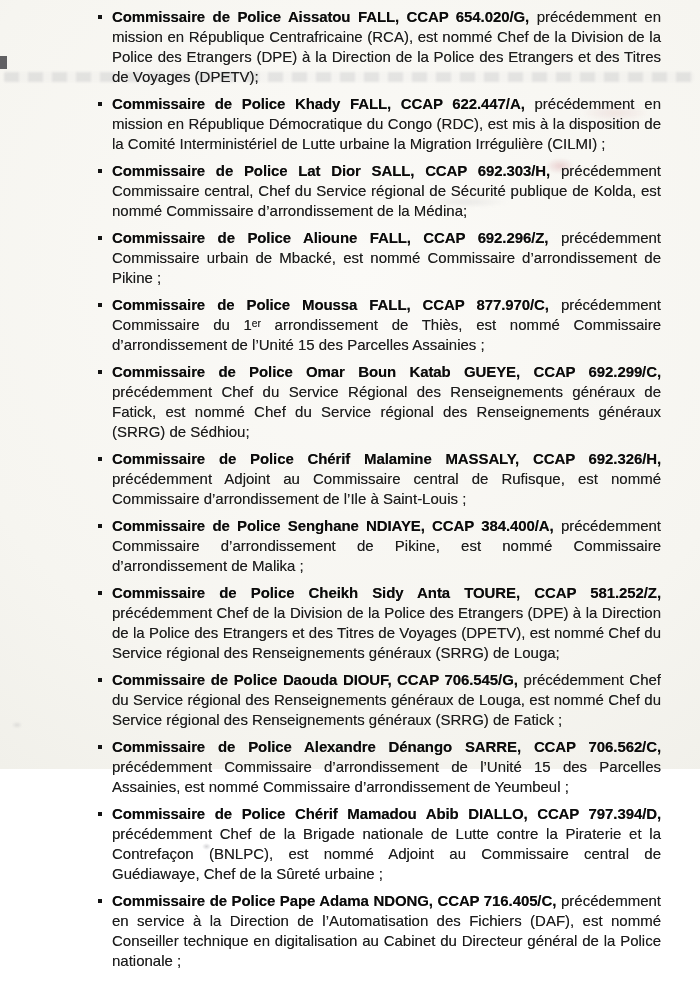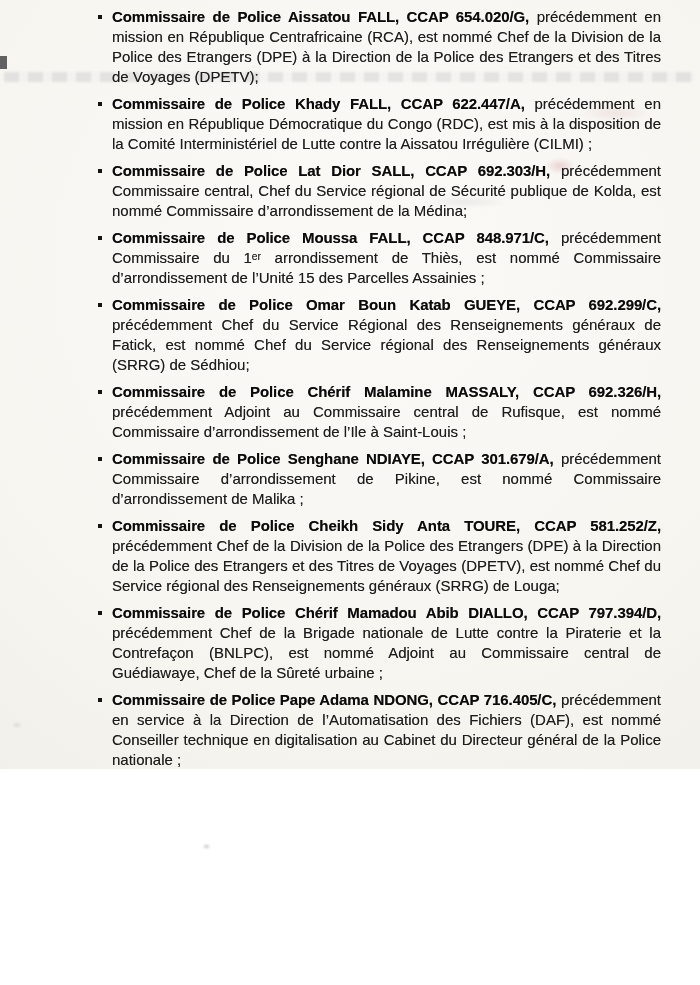--- a/index.html
+++ b/index.html
@@ -137,24 +137,27 @@
   <div class="smudge-pink-1"></div>
   <div class="smudge-pink-2"></div>
   <div class="smudge-gray-1"></div>
   <div class="edge-mark-left"></div>
   <div class="edge-mark-right"></div>
   <div class="speck-1"></div>
   <div class="speck-2"></div>
 
   <ul class="content">
     <li class="entry"><span class="bullet"></span><b>Commissaire de Police Aissatou FALL, CCAP 654.020/G,</b><span> précédemment en mission en République Centrafricaine (RCA), est nommé Chef de la Division de la Police des Etrangers (DPE) à la Direction de la Police des Etrangers et des Titres de Voyages (DPETV);</span></li>
-    <li class="entry"><span class="bullet"></span><b>Commissaire de Police Khady FALL, CCAP 622.447/A,</b><span> précédemment en mission en République Démocratique du Congo (RDC), est mis à la disposition de la Comité Interministériel de Lutte contre la Aissatou Irrégulière (CILMI) ;</span></li>
+    <li class="entry"><span class="bullet"></span><b>Commissaire de Police Khady FALL, CCAP 622.447/A,</b><span> précédemment en mission en République Démocratique du Congo (RDC), est mis à la disposition de la Comité Interministériel de Lutte urbaine la Migration Irrégulière (CILMI) ;</span></li>
     <li class="entry"><span class="bullet"></span><b>Commissaire de Police Lat Dior SALL, CCAP 692.303/H,</b><span> précédemment Commissaire central, Chef du Service régional de Sécurité publique de Kolda, est nommé Commissaire d’arrondissement de la Médina;</span></li>
-    <li class="entry"><span class="bullet"></span><b>Commissaire de Police Moussa FALL, CCAP 848.971/C,</b><span> précédemment Commissaire du 1ᵉʳ arrondissement de Thiès, est nommé Commissaire d’arrondissement de l’Unité 15 des Parcelles Assainies ;</span></li>
+    <li class="entry"><span class="bullet"></span><b>Commissaire de Police Alioune FALL, CCAP 692.296/Z,</b><span> précédemment Commissaire urbain de Mbacké, est nommé Commissaire d’arrondissement de Pikine ;</span></li>
+    <li class="entry"><span class="bullet"></span><b>Commissaire de Police Moussa FALL, CCAP 877.970/C,</b><span> précédemment Commissaire du 1ᵉʳ arrondissement de Thiès, est nommé Commissaire d’arrondissement de l’Unité 15 des Parcelles Assainies ;</span></li>
     <li class="entry"><span class="bullet"></span><b>Commissaire de Police Omar Boun Katab GUEYE, CCAP 692.299/C,</b><span> précédemment Chef du Service Régional des Renseignements généraux de Fatick, est nommé Chef du Service régional des Renseignements généraux (SRRG) de Sédhiou;</span></li>
     <li class="entry"><span class="bullet"></span><b>Commissaire de Police Chérif Malamine MASSALY, CCAP 692.326/H,</b><span> précédemment Adjoint au Commissaire central de Rufisque, est nommé Commissaire d’arrondissement de l’Ile à Saint-Louis ;</span></li>
-    <li class="entry"><span class="bullet"></span><b>Commissaire de Police Senghane NDIAYE, CCAP 301.679/A,</b><span> précédemment Commissaire d’arrondissement de Pikine, est nommé Commissaire d’arrondissement de Malika ;</span></li>
+    <li class="entry"><span class="bullet"></span><b>Commissaire de Police Senghane NDIAYE, CCAP 384.400/A,</b><span> précédemment Commissaire d’arrondissement de Pikine, est nommé Commissaire d’arrondissement de Malika ;</span></li>
     <li class="entry"><span class="bullet"></span><b>Commissaire de Police Cheikh Sidy Anta TOURE, CCAP 581.252/Z,</b><span> précédemment Chef de la Division de la Police des Etrangers (DPE) à la Direction de la Police des Etrangers et des Titres de Voyages (DPETV), est nommé Chef du Service régional des Renseignements généraux (SRRG) de Louga;</span></li>
+    <li class="entry"><span class="bullet"></span><b>Commissaire de Police Daouda DIOUF, CCAP 706.545/G,</b><span> précédemment Chef du Service régional des Renseignements généraux de Louga, est nommé Chef du Service régional des Renseignements généraux (SRRG) de Fatick ;</span></li>
+    <li class="entry"><span class="bullet"></span><b>Commissaire de Police Alexandre Dénango SARRE, CCAP 706.562/C,</b><span> précédemment Commissaire d’arrondissement de l’Unité 15 des Parcelles Assainies, est nommé Commissaire d’arrondissement de Yeumbeul ;</span></li>
     <li class="entry"><span class="bullet"></span><b>Commissaire de Police Chérif Mamadou Abib DIALLO, CCAP 797.394/D,</b><span> précédemment Chef de la Brigade nationale de Lutte contre la Piraterie et la Contrefaçon (BNLPC), est nommé Adjoint au Commissaire central de Guédiawaye, Chef de la Sûreté urbaine ;</span></li>
     <li class="entry"><span class="bullet"></span><b>Commissaire de Police Pape Adama NDONG, CCAP 716.405/C,</b><span> précédemment en service à la Direction de l’Automatisation des Fichiers (DAF), est nommé Conseiller technique en digitalisation au Cabinet du Directeur général de la Police nationale ;</span></li>
   </ul>
 
 </div>
 
 </body></html>

